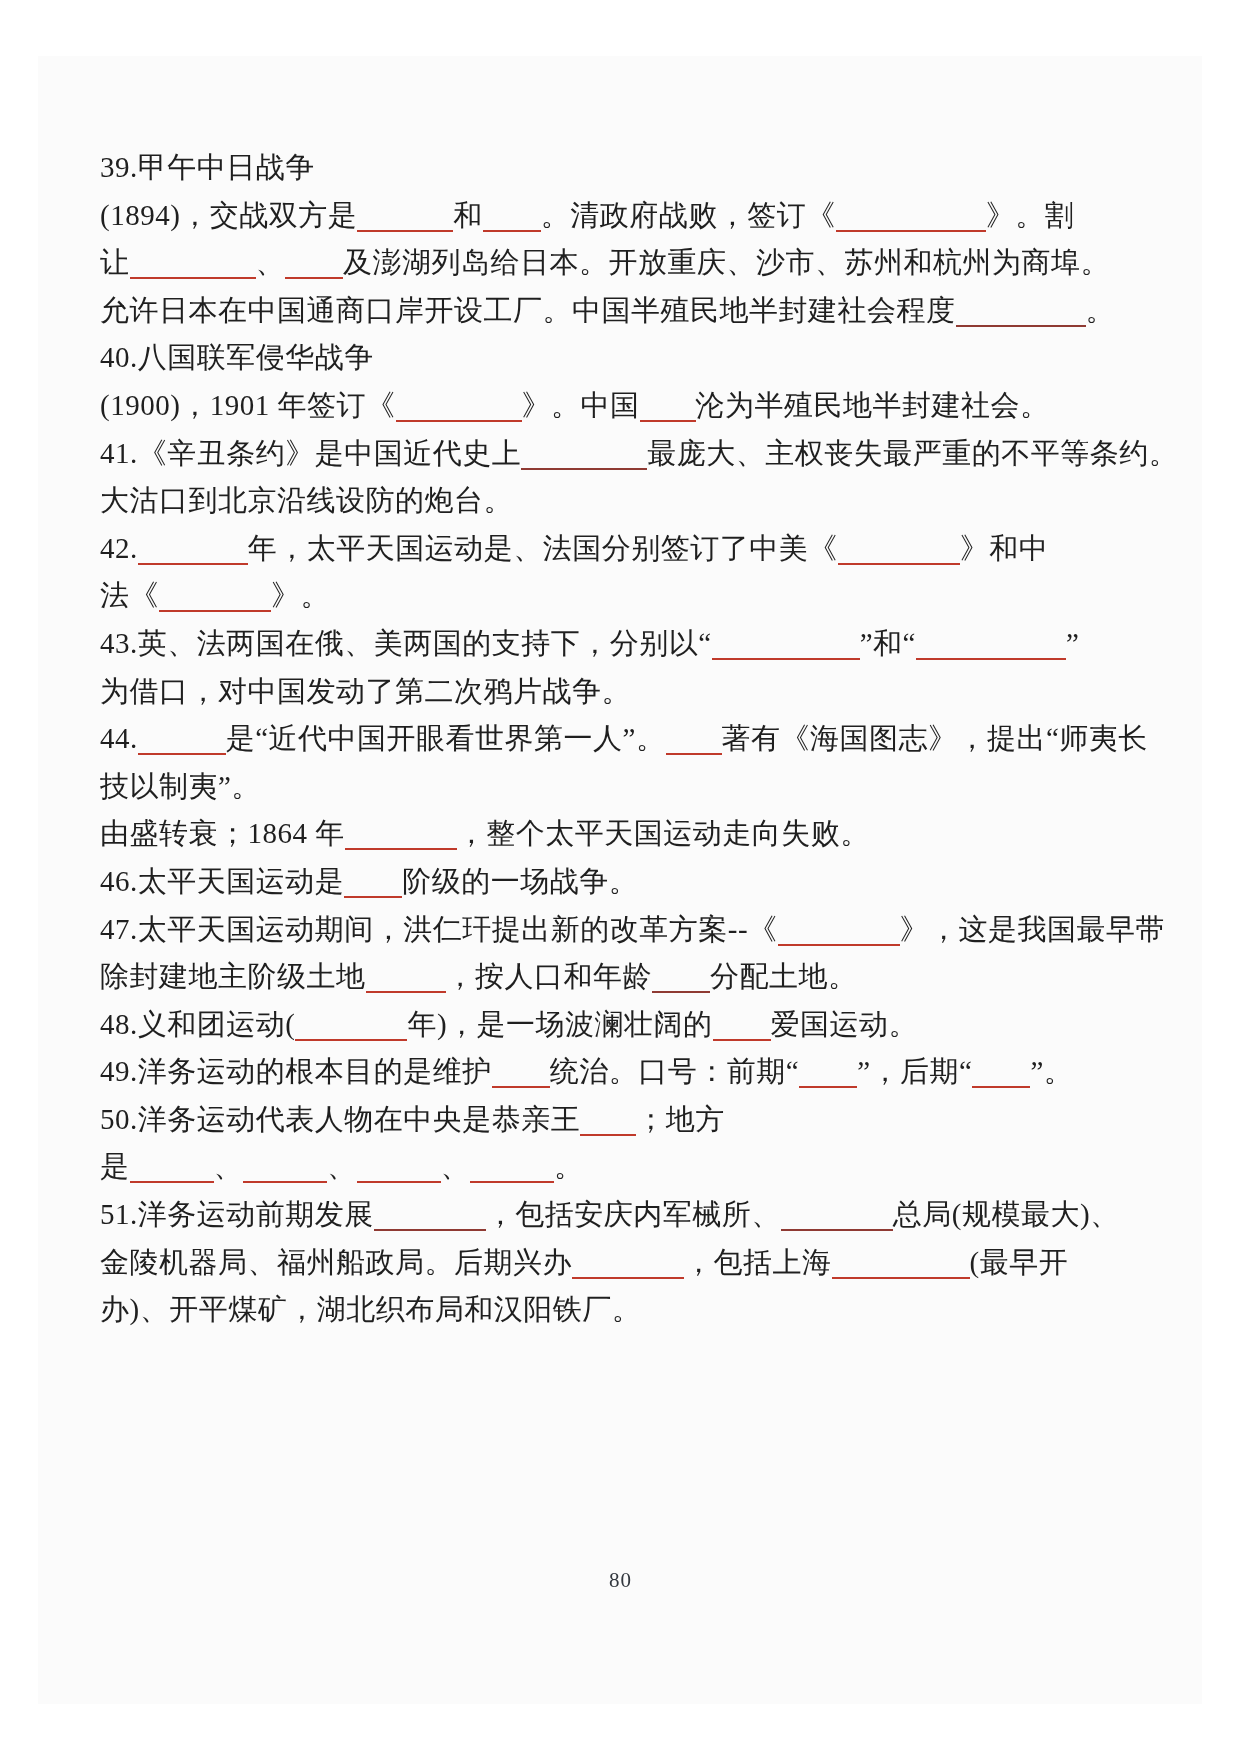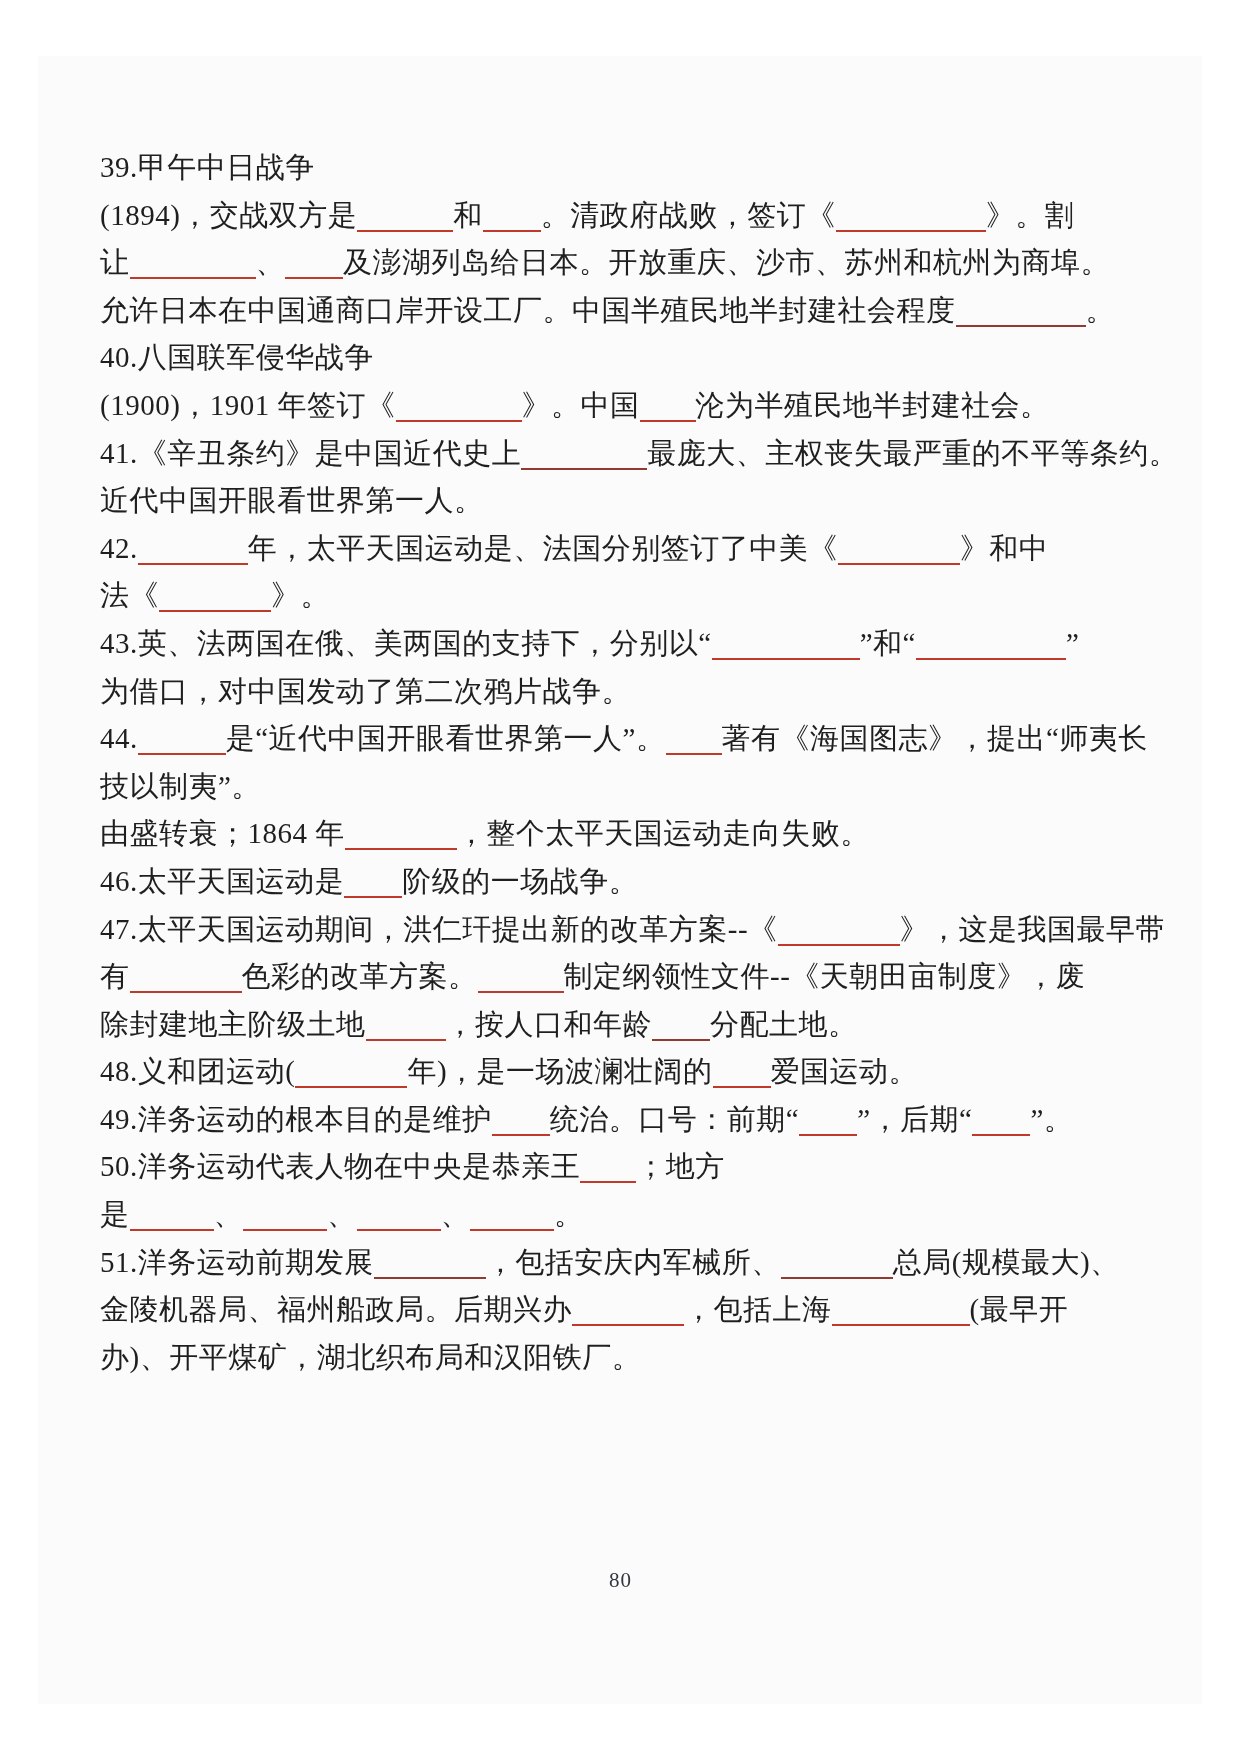--- a/index.html
+++ b/index.html
@@ -66,31 +66,30 @@
 <div class="canvas">
   <div class="page" style="background: rgb(251, 251, 251);"></div>
   <div class="doc">
       <div class="line"><span class="run">39.甲午中日战争</span></div>
       <div class="line"><span class="run">(1894)，交战双方是</span><span class="blank" style="width: 96px;"></span><span class="run">和</span><span class="blank" style="width: 58px;"></span><span class="run">。清政府战败，签订《</span><span class="blank" style="width: 150px;"></span><span class="run">》。割</span></div>
       <div class="line"><span class="run">让</span><span class="blank" style="width: 126px;"></span><span class="run">、</span><span class="blank" style="width: 58px;"></span><span class="run">及澎湖列岛给日本。开放重庆、沙市、苏州和杭州为商埠。</span></div>
       <div class="line"><span class="run">允许日本在中国通商口岸开设工厂。中国半殖民地半封建社会程度</span><span class="blank dark" style="width: 130px;"></span><span class="run">。</span></div>
       <div class="line"><span class="run">40.八国联军侵华战争</span></div>
       <div class="line"><span class="run">(1900)，1901 年签订《</span><span class="blank" style="width: 126px;"></span><span class="run">》。中国</span><span class="blank" style="width: 56px;"></span><span class="run">沦为半殖民地半封建社会。</span></div>
       <div class="line"><span class="run">41.《辛丑条约》是中国近代史上</span><span class="blank dark" style="width: 126px;"></span><span class="run">最庞大、主权丧失最严重的不平等条约。</span></div>
-      <div class="line"><span class="run">近代中国开眼看世界第一人。</span></div>
+      <div class="line"><span class="run">大沽口到北京沿线设防的炮台。</span></div>
       <div class="line"><span class="run">42.</span><span class="blank" style="width: 110px;"></span><span class="run">年，太平天国运动是、法国分别签订了中美《</span><span class="blank" style="width: 122px;"></span><span class="run">》和中</span></div>
       <div class="line"><span class="run">法《</span><span class="blank" style="width: 112px;"></span><span class="run">》。</span></div>
       <div class="line"><span class="run">43.英、法两国在俄、美两国的支持下，分别以“</span><span class="blank" style="width: 148px;"></span><span class="run">”和“</span><span class="blank" style="width: 150px;"></span><span class="run">”</span></div>
       <div class="line"><span class="run">为借口，对中国发动了第二次鸦片战争。</span></div>
       <div class="line"><span class="run">44.</span><span class="blank" style="width: 88px;"></span><span class="run">是“近代中国开眼看世界第一人”。</span><span class="blank" style="width: 56px;"></span><span class="run">著有《海国图志》，提出“师夷长</span></div>
       <div class="line"><span class="run">技以制夷”。</span></div>
       <div class="line"><span class="run">由盛转衰；1864 年</span><span class="blank" style="width: 112px;"></span><span class="run">，整个太平天国运动走向失败。</span></div>
       <div class="line"><span class="run">46.太平天国运动是</span><span class="blank" style="width: 58px;"></span><span class="run">阶级的一场战争。</span></div>
       <div class="line"><span class="run">47.太平天国运动期间，洪仁玕提出新的改革方案--《</span><span class="blank" style="width: 122px;"></span><span class="run">》，这是我国最早带</span></div>
-      <div class="line"><span class="run">有</span><span class="blank" style="width: 112px;"></span><span class="run">色彩的改革方案。</span><span class="blank" style="width: 86px;"></span><span class="run">制定纲领性文件--《天朝田亩制度》，废</span></div>
       <div class="line"><span class="run">除封建地主阶级土地</span><span class="blank" style="width: 80px;"></span><span class="run">，按人口和年龄</span><span class="blank dark" style="width: 58px;"></span><span class="run">分配土地。</span></div>
       <div class="line"><span class="run">48.义和团运动(</span><span class="blank" style="width: 112px;"></span><span class="run">年)，是一场波澜壮阔的</span><span class="blank" style="width: 58px;"></span><span class="run">爱国运动。</span></div>
       <div class="line"><span class="run">49.洋务运动的根本目的是维护</span><span class="blank" style="width: 58px;"></span><span class="run">统治。口号：前期“</span><span class="blank" style="width: 58px;"></span><span class="run">”，后期“</span><span class="blank" style="width: 58px;"></span><span class="run">”。</span></div>
       <div class="line"><span class="run">50.洋务运动代表人物在中央是恭亲王</span><span class="blank" style="width: 56px;"></span><span class="run">；地方</span></div>
       <div class="line"><span class="run">是</span><span class="blank" style="width: 84px;"></span><span class="run">、</span><span class="blank" style="width: 84px;"></span><span class="run">、</span><span class="blank" style="width: 84px;"></span><span class="run">、</span><span class="blank" style="width: 84px;"></span><span class="run">。</span></div>
       <div class="line"><span class="run">51.洋务运动前期发展</span><span class="blank dark" style="width: 112px;"></span><span class="run">，包括安庆内军械所、</span><span class="blank dark" style="width: 112px;"></span><span class="run">总局(规模最大)、</span></div>
       <div class="line"><span class="run">金陵机器局、福州船政局。后期兴办</span><span class="blank" style="width: 112px;"></span><span class="run">，包括上海</span><span class="blank" style="width: 138px;"></span><span class="run">(最早开</span></div>
       <div class="line"><span class="run">办)、开平煤矿，湖北织布局和汉阳铁厂。</span></div>
     </div>
   <div class="footer">80</div>

